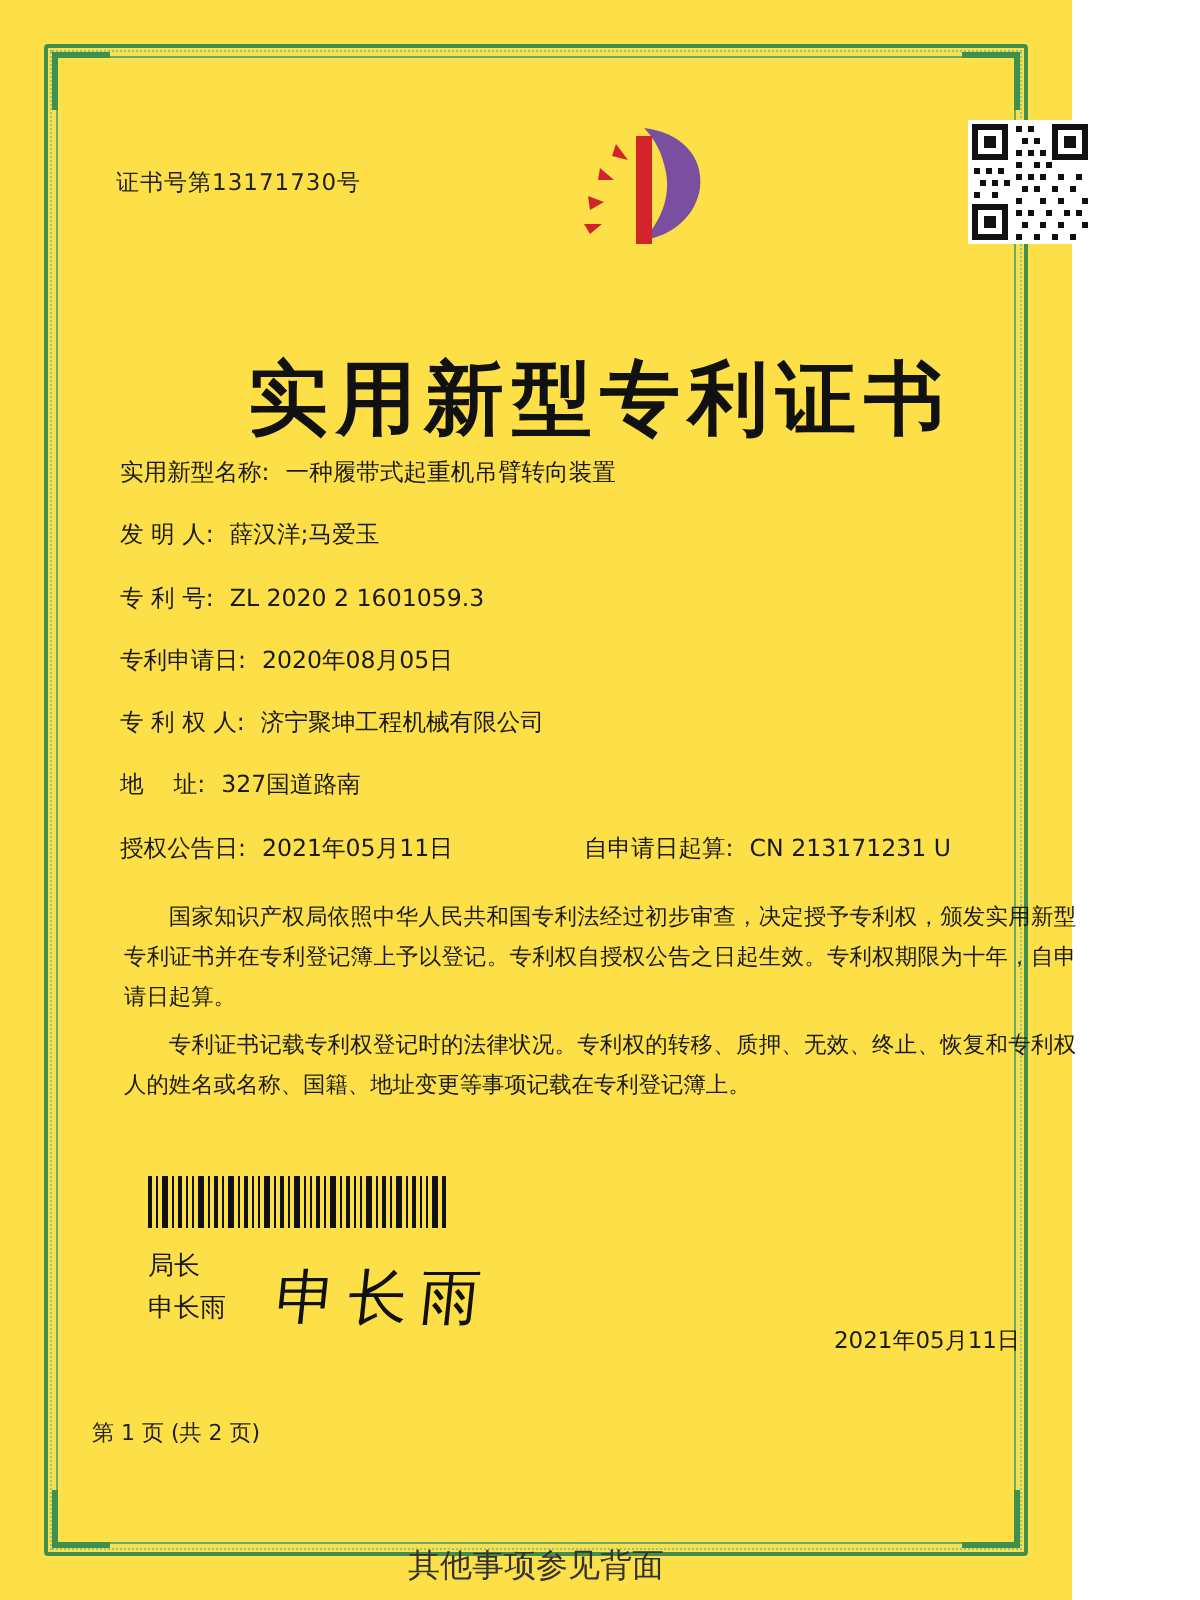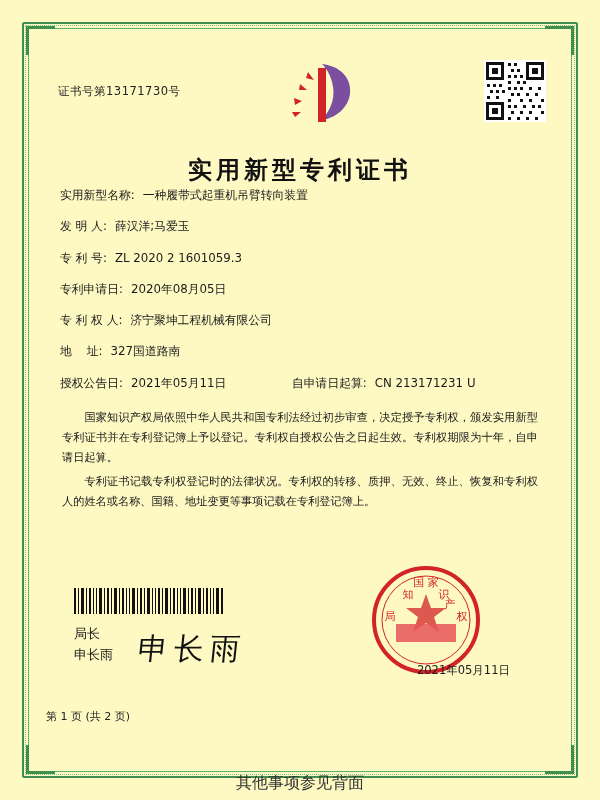--- a/index.html
+++ b/index.html
@@ -10,23 +10,23 @@
     width: 600px;
     height: 800px;
     background: #ffffff;
     font-family: "DejaVu Sans", "Liberation Sans", sans-serif;
     color: #1a1a1a;
     overflow: hidden;
   }
 
   .certificate {
     position: relative;
-    width: 600px;
+    width: 536px;
     height: 800px;
-    background: #fef9c3;
+    background: #fde047;
     box-sizing: border-box;
   }
 
   
   .frame-outer {
     position: absolute;
     left: 22px;
     top: 22px;
     right: 22px;
     bottom: 22px;
@@ -83,24 +83,24 @@
     right: 8px;
     top: 8px;
     width: 62px;
     height: 62px;
   }
 
   .title {
     text-align: center;
     font-family: "DejaVu Serif", "Liberation Serif", serif;
     font-weight: bold;
-    font-size: 24px;
+    font-size: 40px;
     letter-spacing: 4px;
     color: #111;
-    margin-top: 16px;
+    margin-top: 34px;
   }
 
   .fields {
     padding-left: 14px;
     font-size: 11.8px;
     line-height: 1.55;
     color: #1a1a1a;
   }
   .field-row {
     display: flex;
@@ -418,34 +418,20 @@
       </svg>
     </div>
 
     <div class="sign-block">
       <div class="sign-label">局长</div>
       <div class="sign-label">申长雨</div>
     </div>
 
     <div class="signature-script">申长雨</div>
 
-    <div class="seal">
-      <svg viewBox="0 0 112 112" width="112" height="112">
-        <circle cx="56" cy="56" r="52" fill="none" stroke="#d2232a" stroke-width="4"></circle>
-        <circle cx="56" cy="56" r="44" fill="none" stroke="#d2232a" stroke-width="1"></circle>
-        <path d="M56 30 L61 44 L76 44 L64 53 L69 68 L56 59 L43 68 L48 53 L36 44 L51 44 Z" fill="#d2232a" opacity="0.75"></path>
-        <rect x="26" y="60" width="60" height="18" fill="#e8555a" opacity="0.85"></rect>
-        <text x="56" y="22" text-anchor="middle" font-size="11" fill="#d2232a" font-family="DejaVu Sans, sans-serif">国 家</text>
-        <text x="20" y="56" text-anchor="middle" font-size="11" fill="#d2232a" font-family="DejaVu Sans, sans-serif">局</text>
-        <text x="92" y="56" text-anchor="middle" font-size="11" fill="#d2232a" font-family="DejaVu Sans, sans-serif">权</text>
-        <text x="38" y="34" text-anchor="middle" font-size="11" fill="#d2232a" font-family="DejaVu Sans, sans-serif">知</text>
-        <text x="74" y="34" text-anchor="middle" font-size="11" fill="#d2232a" font-family="DejaVu Sans, sans-serif">识</text>
-        <text x="80" y="44" text-anchor="middle" font-size="11" fill="#d2232a" font-family="DejaVu Sans, sans-serif">产</text>
-      </svg>
-    </div>
 
     <div class="seal-date">2021年05月11日</div>
 
     <div class="page-no">第 1 页 (共 2 页)</div>
   </div>
 
   <div class="footer-note">其他事项参见背面</div>
 </div>
 
 </body></html>

